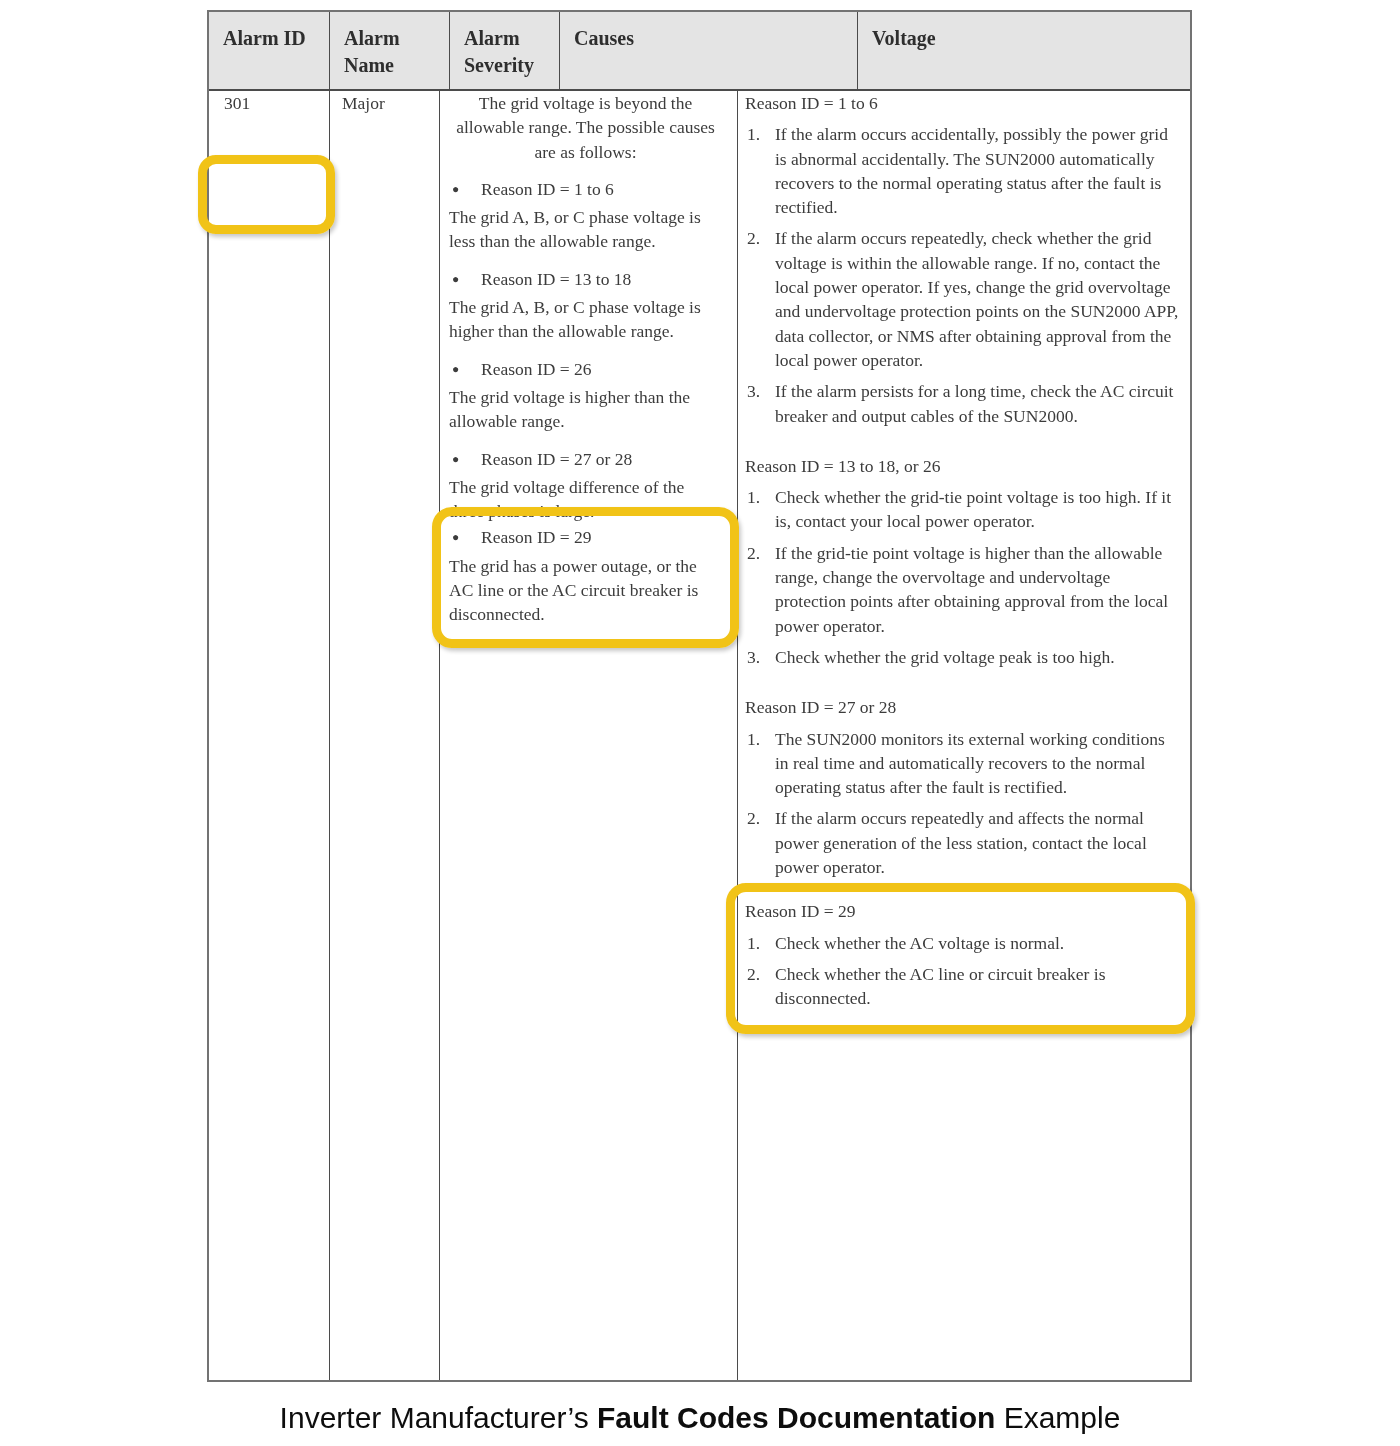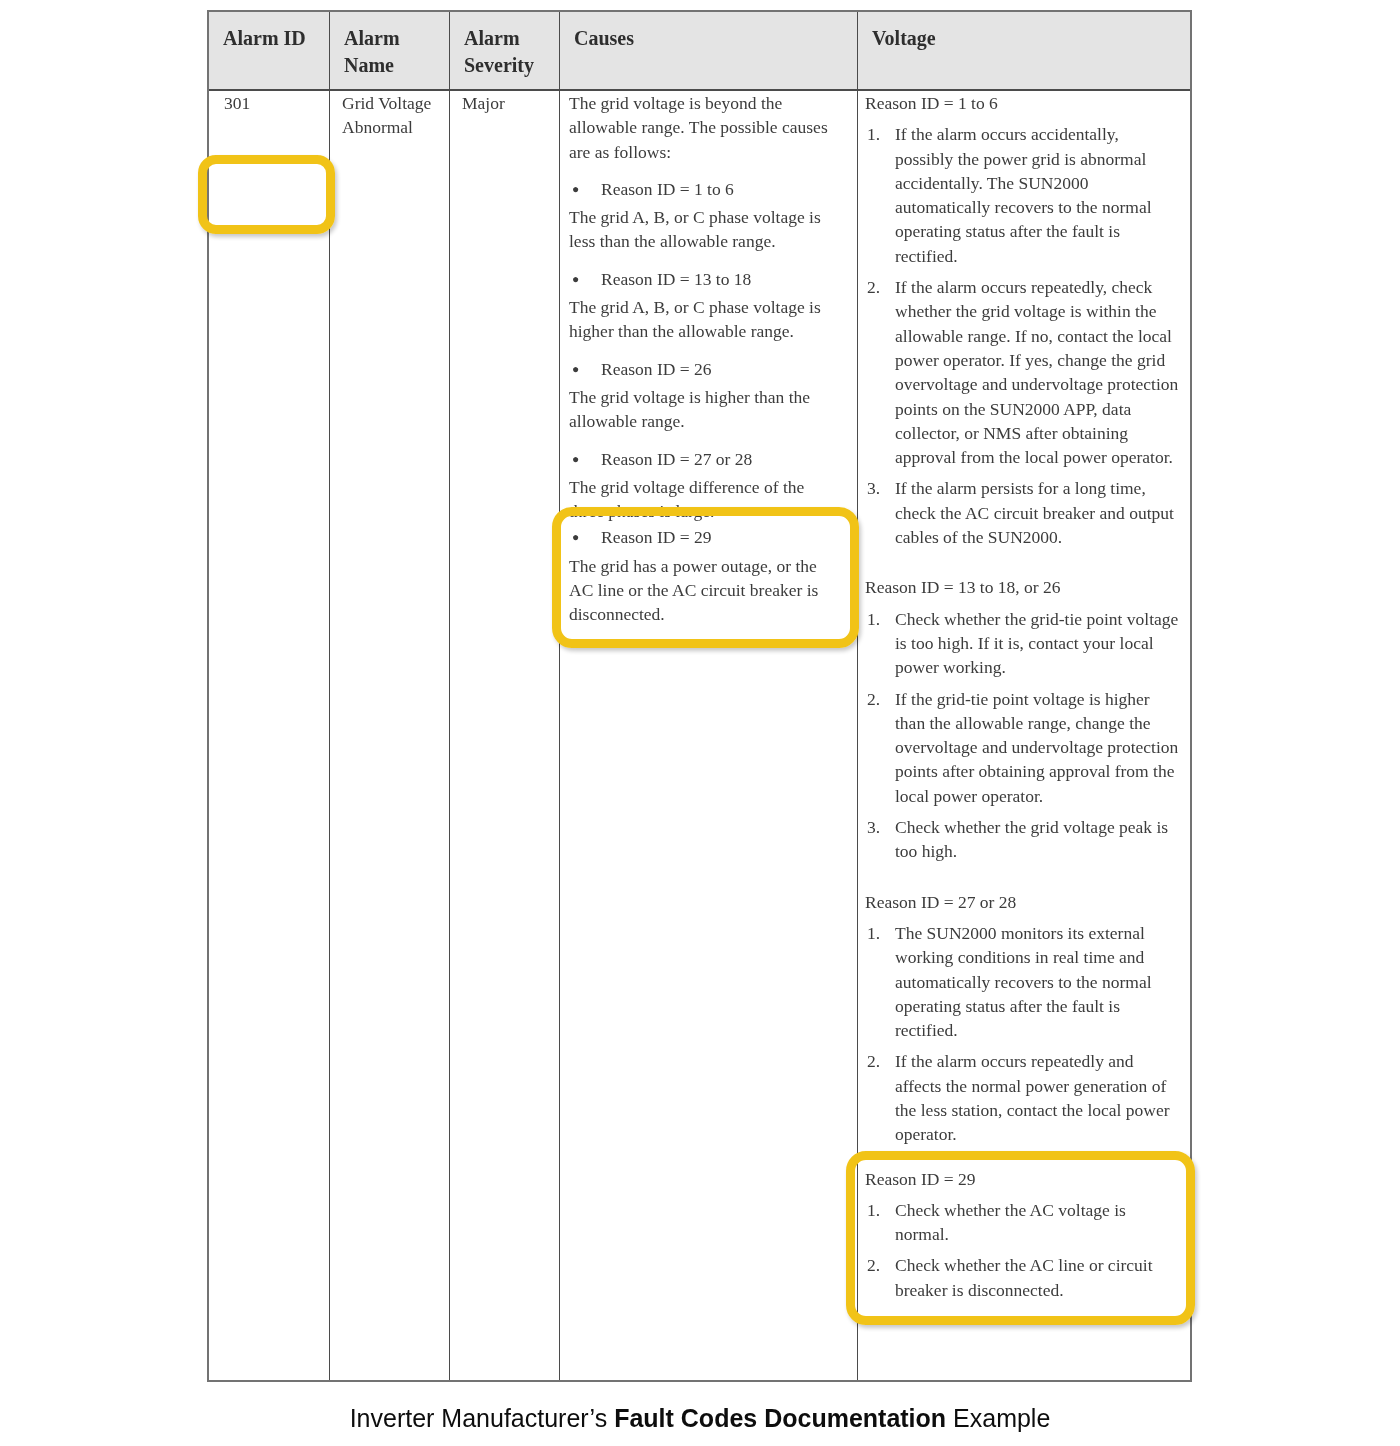--- a/index.html
+++ b/index.html
@@ -27,21 +27,21 @@
   }
   .td {
     box-sizing:border-box; padding:0 12px 10px 12px;
     font-size:17.5px; line-height:24.3px;
   }
   .td.c4 { padding-left:9px; padding-right:15px; position:relative; }
   .td.c5 { padding-left:7px; padding-right:11px; position:relative; }
   .td.c1 { position:relative; }
 
   
-  .intro { margin:0 0 12px 0; }
+  .intro { margin:0 0 12px 0;text-align:center; }
   .bullet { margin-top:13px; }
   .b-row { display:flex; }
   .dot { width:29px; flex:0 0 29px; font-size:15px; line-height:24.3px; padding-left:3px; }
   .b-title { flex:1; }
   .b-body { margin-top:4px; }
 
   
   .m-section { margin-top:26px; }
   .m-section:first-child { margin-top:0; }
   .m-title { margin-bottom:4px; }
@@ -60,41 +60,40 @@
   .hl-measures { margin:4px -16px -28px -19px; padding:7px 6px 14px 10px; }
   .hl-301 {
     position:absolute; left:-11px; top:64px; width:137px; height:79px;
     border:9px solid #f1c317; border-radius:18px; box-sizing:border-box;
     box-shadow:2px 3px 4px rgba(0,0,0,0.22); z-index:3; background:transparent;
   }
   .alarm-id-text { position:relative; z-index:1; padding-left:3px; }
 
   .caption {
     position:absolute; left:0; top:1402px; width:1400px; text-align:center;
-    font-family:"Liberation Sans", sans-serif; font-size:25px; line-height:32px; color:#0d0d0d;
+    font-family:"Liberation Sans", sans-serif; font-size:30px; line-height:32px; color:#0d0d0d;
   }
   .caption b { font-weight:bold; }
 </style>
 </head>
 <body>
 
 <div class="fault-table">
   <div class="thead">
     <div class="th c1">Alarm ID</div>
     <div class="th c2">Alarm Name</div>
     <div class="th c3">Alarm Severity</div>
     <div class="th c4">Causes</div>
     <div class="th c5">Voltage</div>
   </div>
   <div class="tbody">
     <div class="td c1">
       <div class="hl-301"></div>
       <div class="alarm-id-text">301</div>
     </div>
-    <div class="td c2">Grid Voltage Abnormal</div>
     <div class="td c3">Major</div>
     <div class="td c4">
       <div class="intro">The grid voltage is beyond the allowable range. The possible causes are as follows:</div>
       <div id="causes-bullets">
           <div class="bullet">
             <div class="b-row">
               <span class="dot" style="font-size: 12px;">●</span>
               <span class="b-title">Reason ID = 1 to 6</span>
             </div>
             <div class="b-body">The grid A, B, or C phase voltage is less than the allowable range.</div>
@@ -143,21 +142,21 @@
             </div>
             <div class="step">
               <span class="num">3.</span>
               <span class="step-text">If the alarm persists for a long time, check the AC circuit breaker and output cables of the SUN2000.</span>
             </div>
           </div>
           <div class="m-section">
             <div class="m-title">Reason ID = 13 to 18, or 26</div>
             <div class="step">
               <span class="num">1.</span>
-              <span class="step-text">Check whether the grid-tie point voltage is too high. If it is, contact your local power working.</span>
+              <span class="step-text">Check whether the grid-tie point voltage is too high. If it is, contact your local power operator.</span>
             </div>
             <div class="step">
               <span class="num">2.</span>
               <span class="step-text">If the grid-tie point voltage is higher than the allowable range, change the overvoltage and undervoltage protection points after obtaining approval from the local power operator.</span>
             </div>
             <div class="step">
               <span class="num">3.</span>
               <span class="step-text">Check whether the grid voltage peak is too high.</span>
             </div>
           </div>

